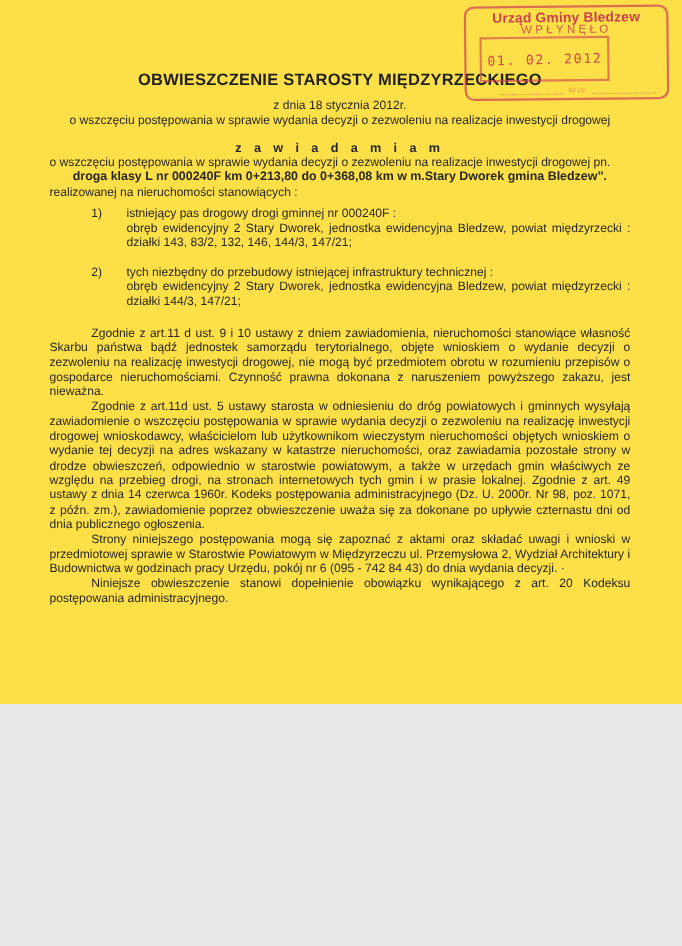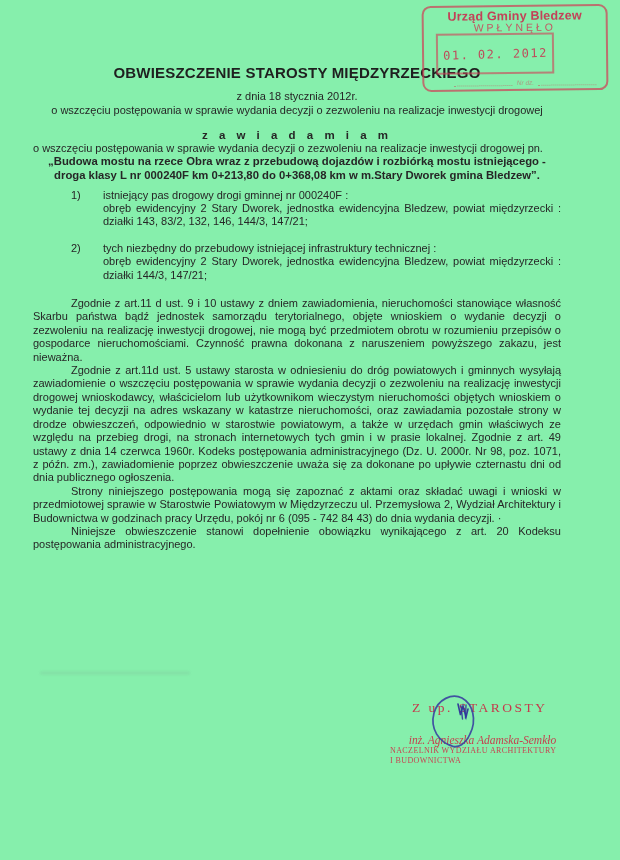--- a/index.html
+++ b/index.html
@@ -3,28 +3,28 @@
 <meta charset="utf-8">
 <style>
   html,body{margin:0;padding:0;}
   body{
     width:620px;height:860px;
     background:#e8e8e8;
     font-family:"Liberation Sans","DejaVu Sans",sans-serif;
   }
   .page{
     position:relative;
-    width:620px;height:860px;
-    background:#86efac;
+    width:620px;height:640px;
+    background:#fde047;
     color:#262626;
     overflow:hidden;
   }
   .content{
     position:absolute;
-    left:33px; top:0;
+    left:45px; top:0;
     width:528px;
   }
   .doc-title{
     margin:64px 0 0 0;
     text-align:center;
     font-size:15px;
     font-weight:bold;
     letter-spacing:.2px;
     color:#1f1f1f;
   }
@@ -202,23 +202,23 @@
   </div>
 
   <div class="content">
     <h1 class="doc-title">OBWIESZCZENIE STAROSTY MIĘDZYRZECKIEGO</h1>
     <div class="center-line date-line">z dnia 18 stycznia 2012r.</div>
     <div class="center-line subject-line">o wszczęciu postępowania w sprawie wydania decyzji o zezwoleniu na realizacje inwestycji drogowej</div>
 
     <div class="notify-word">z a w i a d a m i a m</div>
 
     <p class="para intro-line">o wszczęciu postępowania w sprawie wydania decyzji o zezwoleniu na realizacje inwestycji drogowej pn.</p>
-    <div class="project-title">„Budowa mostu na rzece Obra wraz z przebudową dojazdów i rozbiórką mostu istniejącego -</div>
     <div class="project-title">droga klasy L nr 000240F km 0+213,80 do 0+368,08  km w m.Stary Dworek gmina Bledzew”.</div>
 
+    <p class="para properties-intro">realizowanej na nieruchomości stanowiących :</p>
 
     <div class="prop-list">
       <div class="list-item">
         <span class="li-num">1)</span>
         <span class="li-body">
           <span style="display:block">istniejący pas drogowy drogi gminnej nr 000240F :</span>
           <span style="display:block">obręb ewidencyjny 2 Stary Dworek, jednostka ewidencyjna Bledzew, powiat międzyrzecki : działki 143, 83/2, 132, 146, 144/3, 147/21;</span>
         </span>
       </div>
       <div class="list-item">

